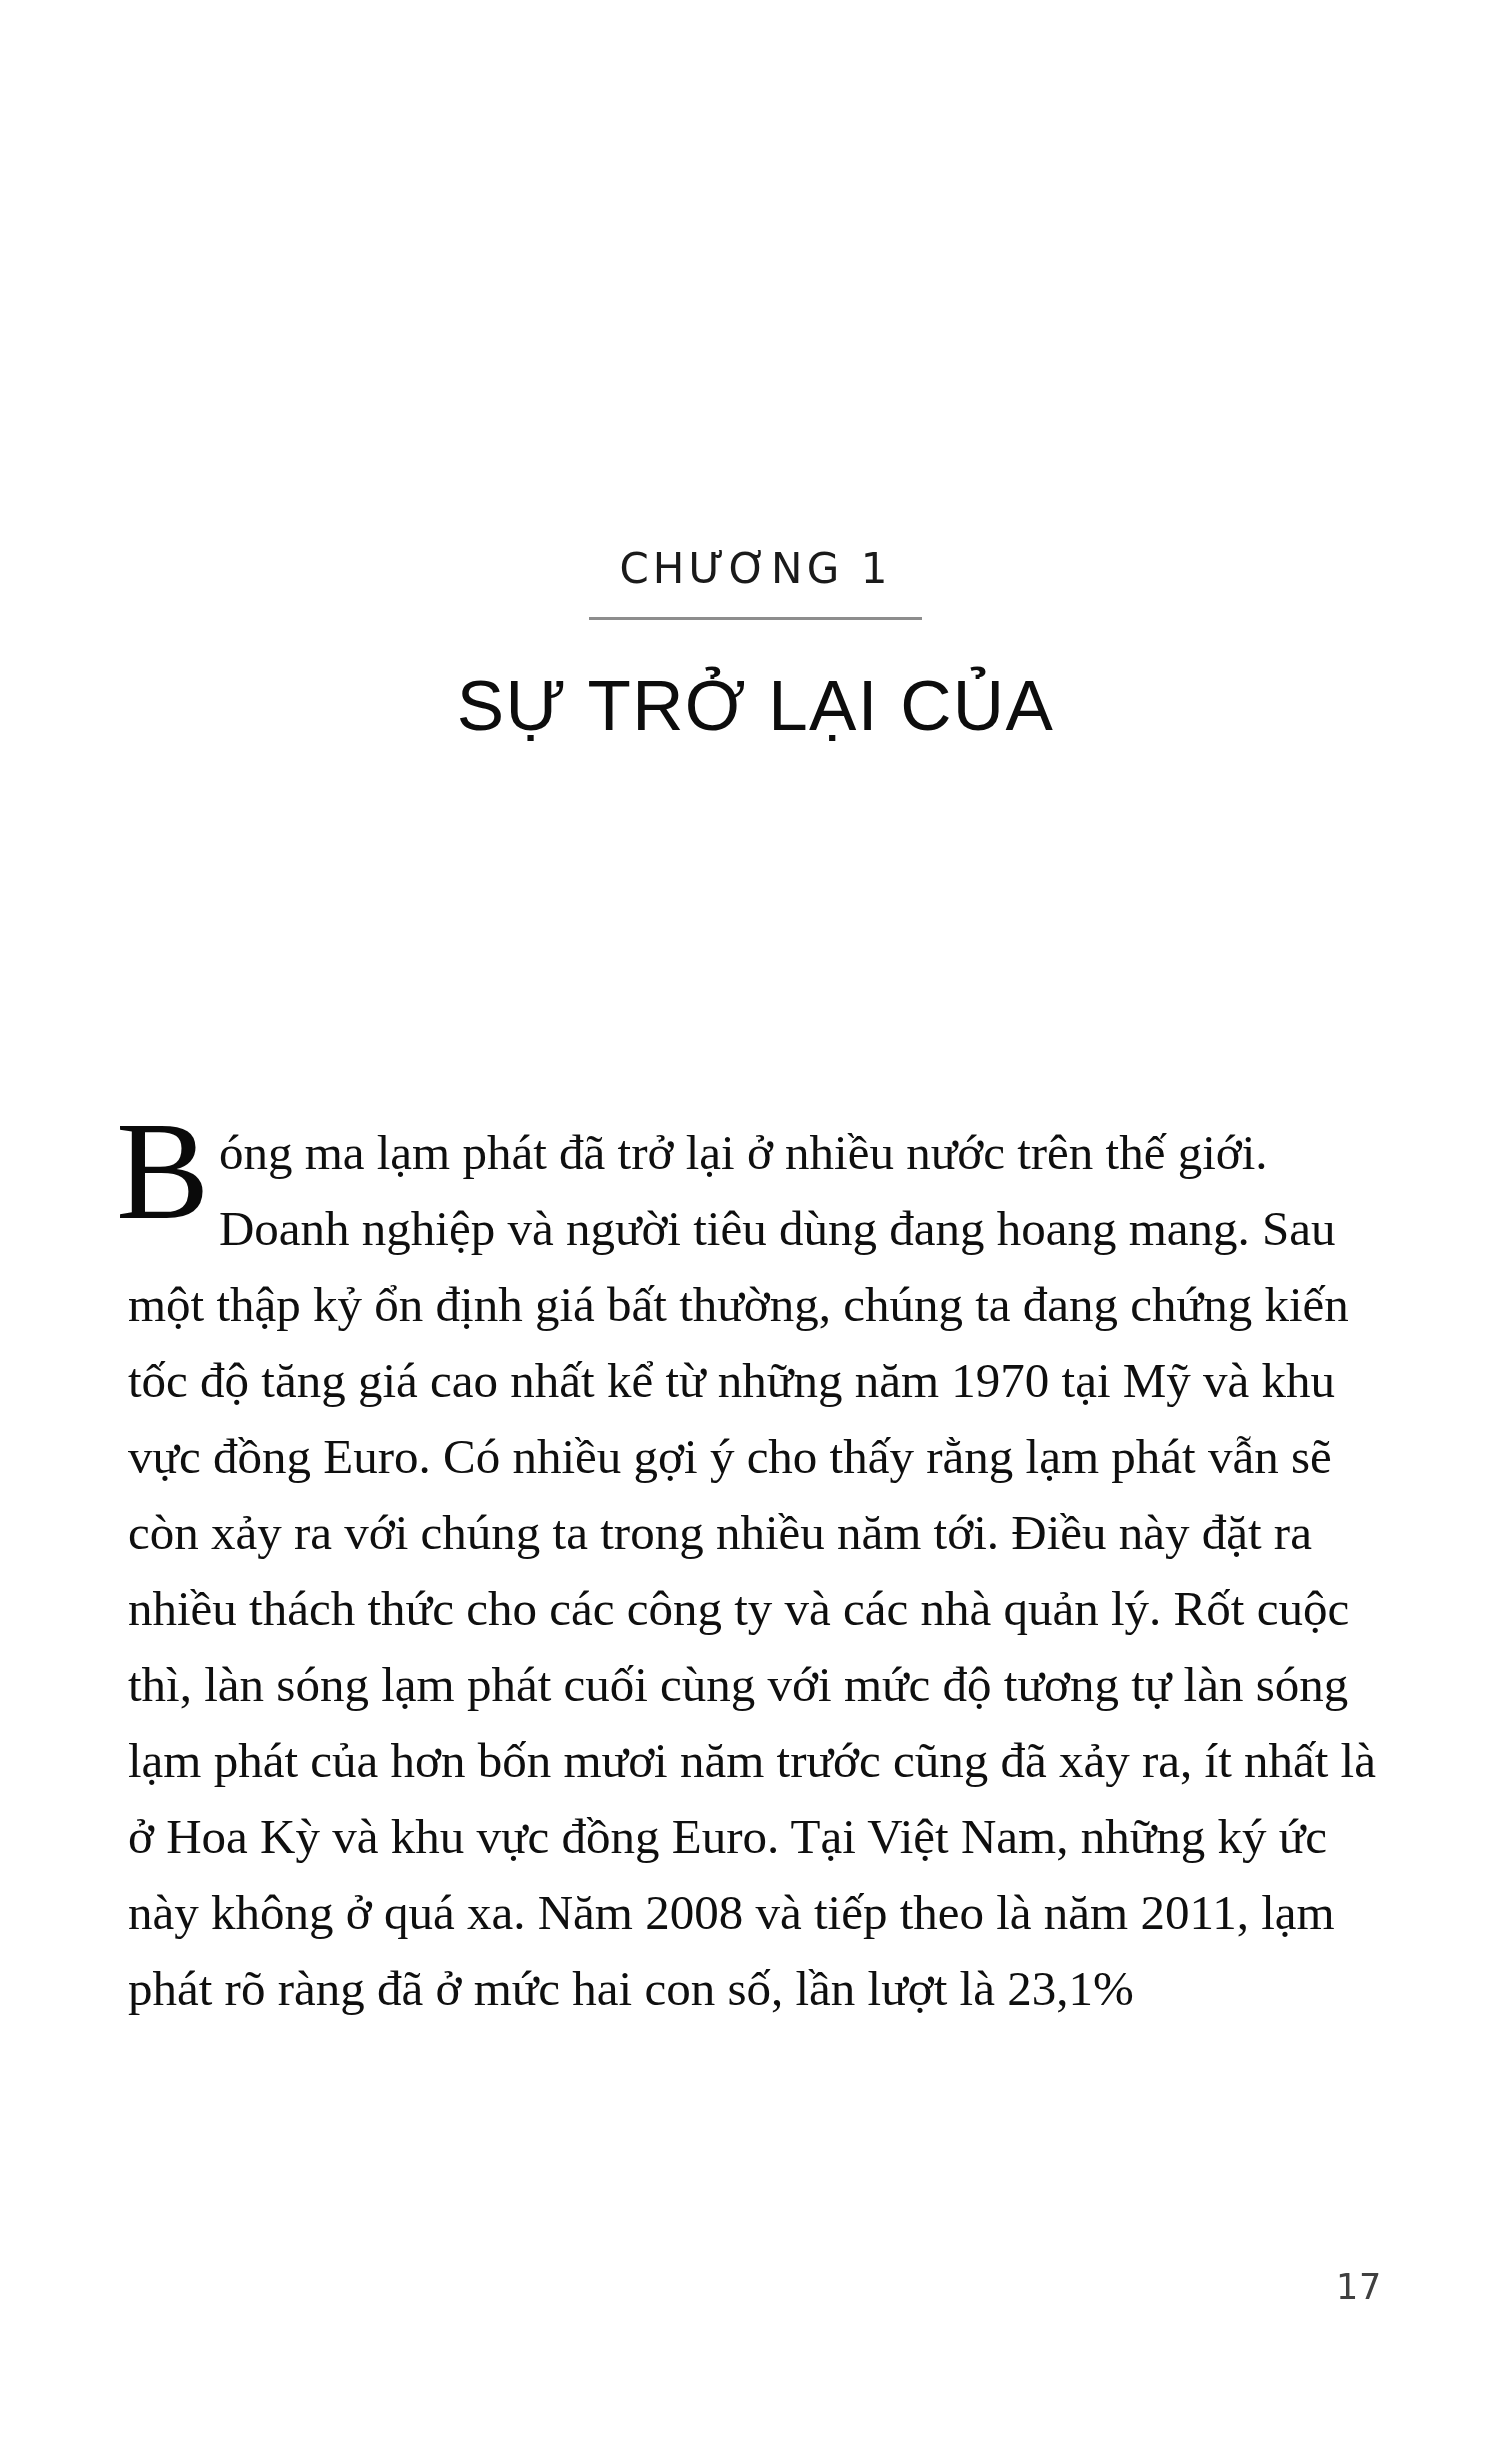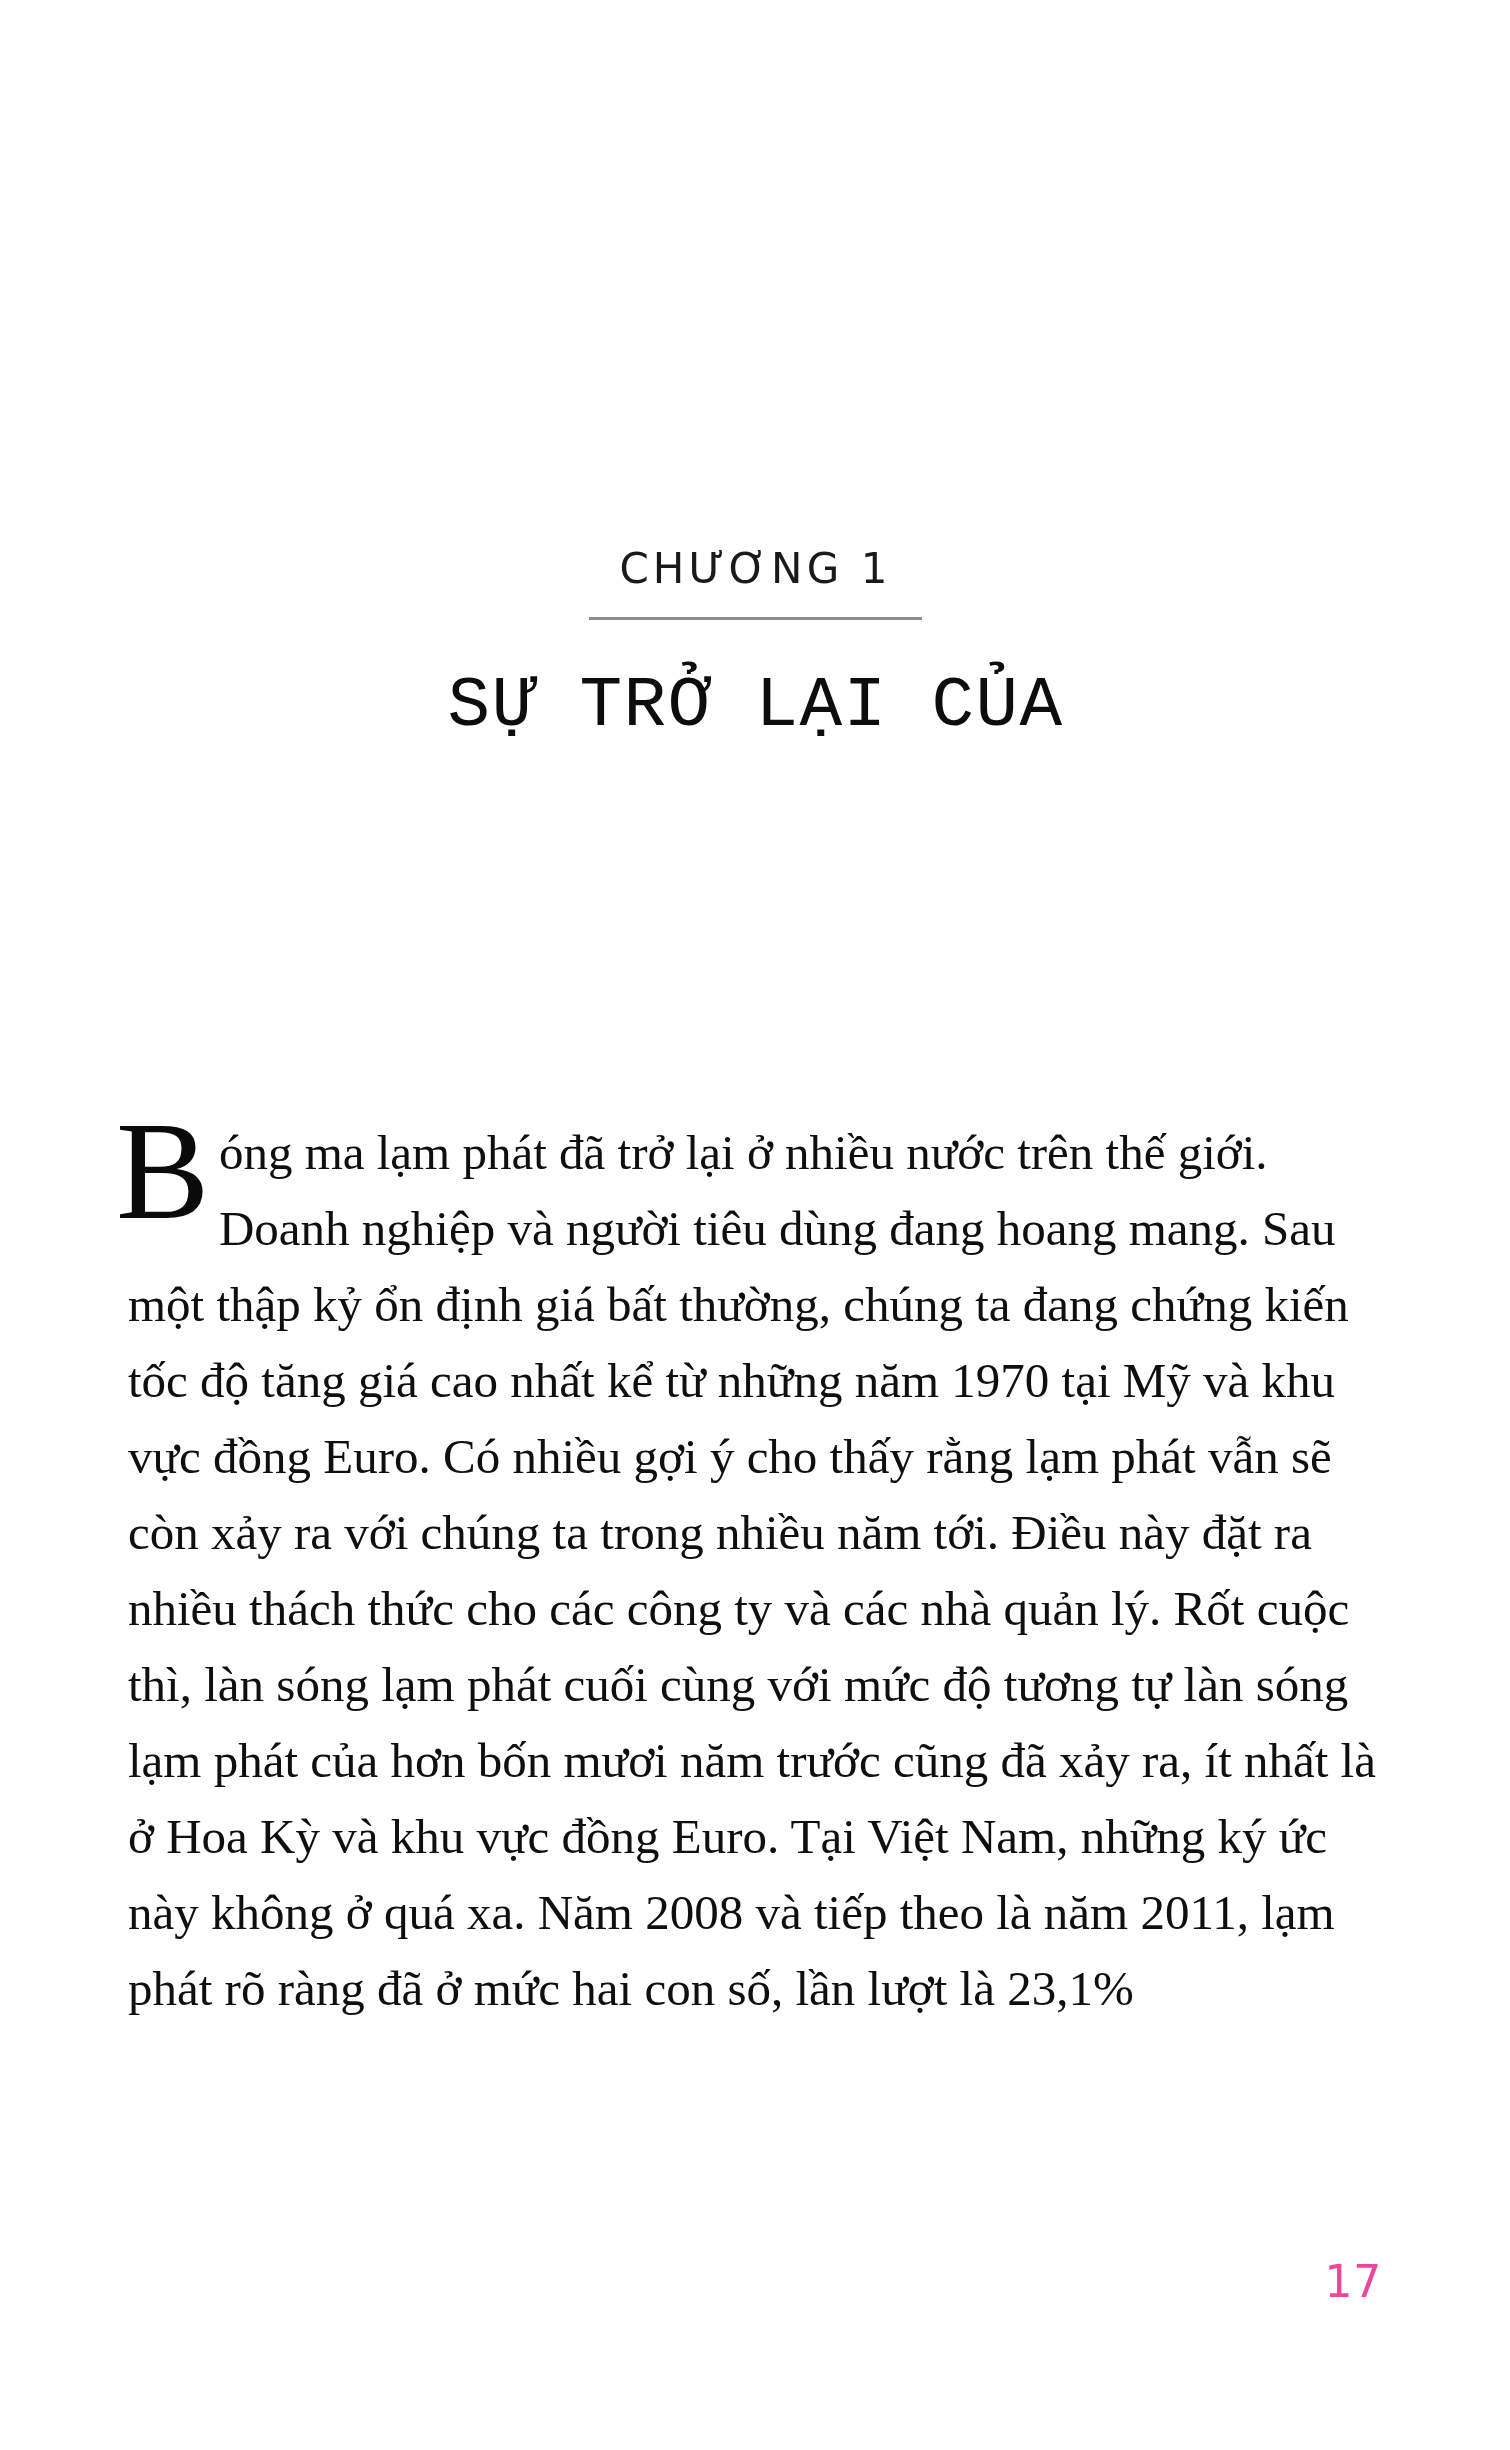--- a/index.html
+++ b/index.html
@@ -42,21 +42,21 @@
   }
 
   .chapter-rule {
     width: 333px;
     height: 3.4px;
     background: #8d8d8d;
     margin: 24.5px auto 0 auto;
   }
 
   .chapter-title {
-    font-family: Liberation Mono, monospace;
+    font-family: Liberation Sans, sans-serif;
     font-weight: 400;
     font-size: 71px;
     letter-spacing: 1.4px;
     line-height: 1.25;
     color: #0d0d0d;
     margin: 42px 0 0 0;
   }
   .chapter-title .line {
     display: block;
   }
@@ -88,22 +88,22 @@
     font-weight: 400;
     color: #0a0a0a;
   }
 
   
   .folio {
     position: absolute;
     right: 129px;
     bottom: 143px;
     font-family: "DejaVu Sans", sans-serif;
-    font-size: 44px;
-    color: #ec4899;
+    font-size: 35px;
+    color: #404040;
     letter-spacing: 0.7px;
     margin-top: 44px;
   }
 </style>
 </head>
 <body>
 
 <div class="page">
 
   <div class="chapter-head">

